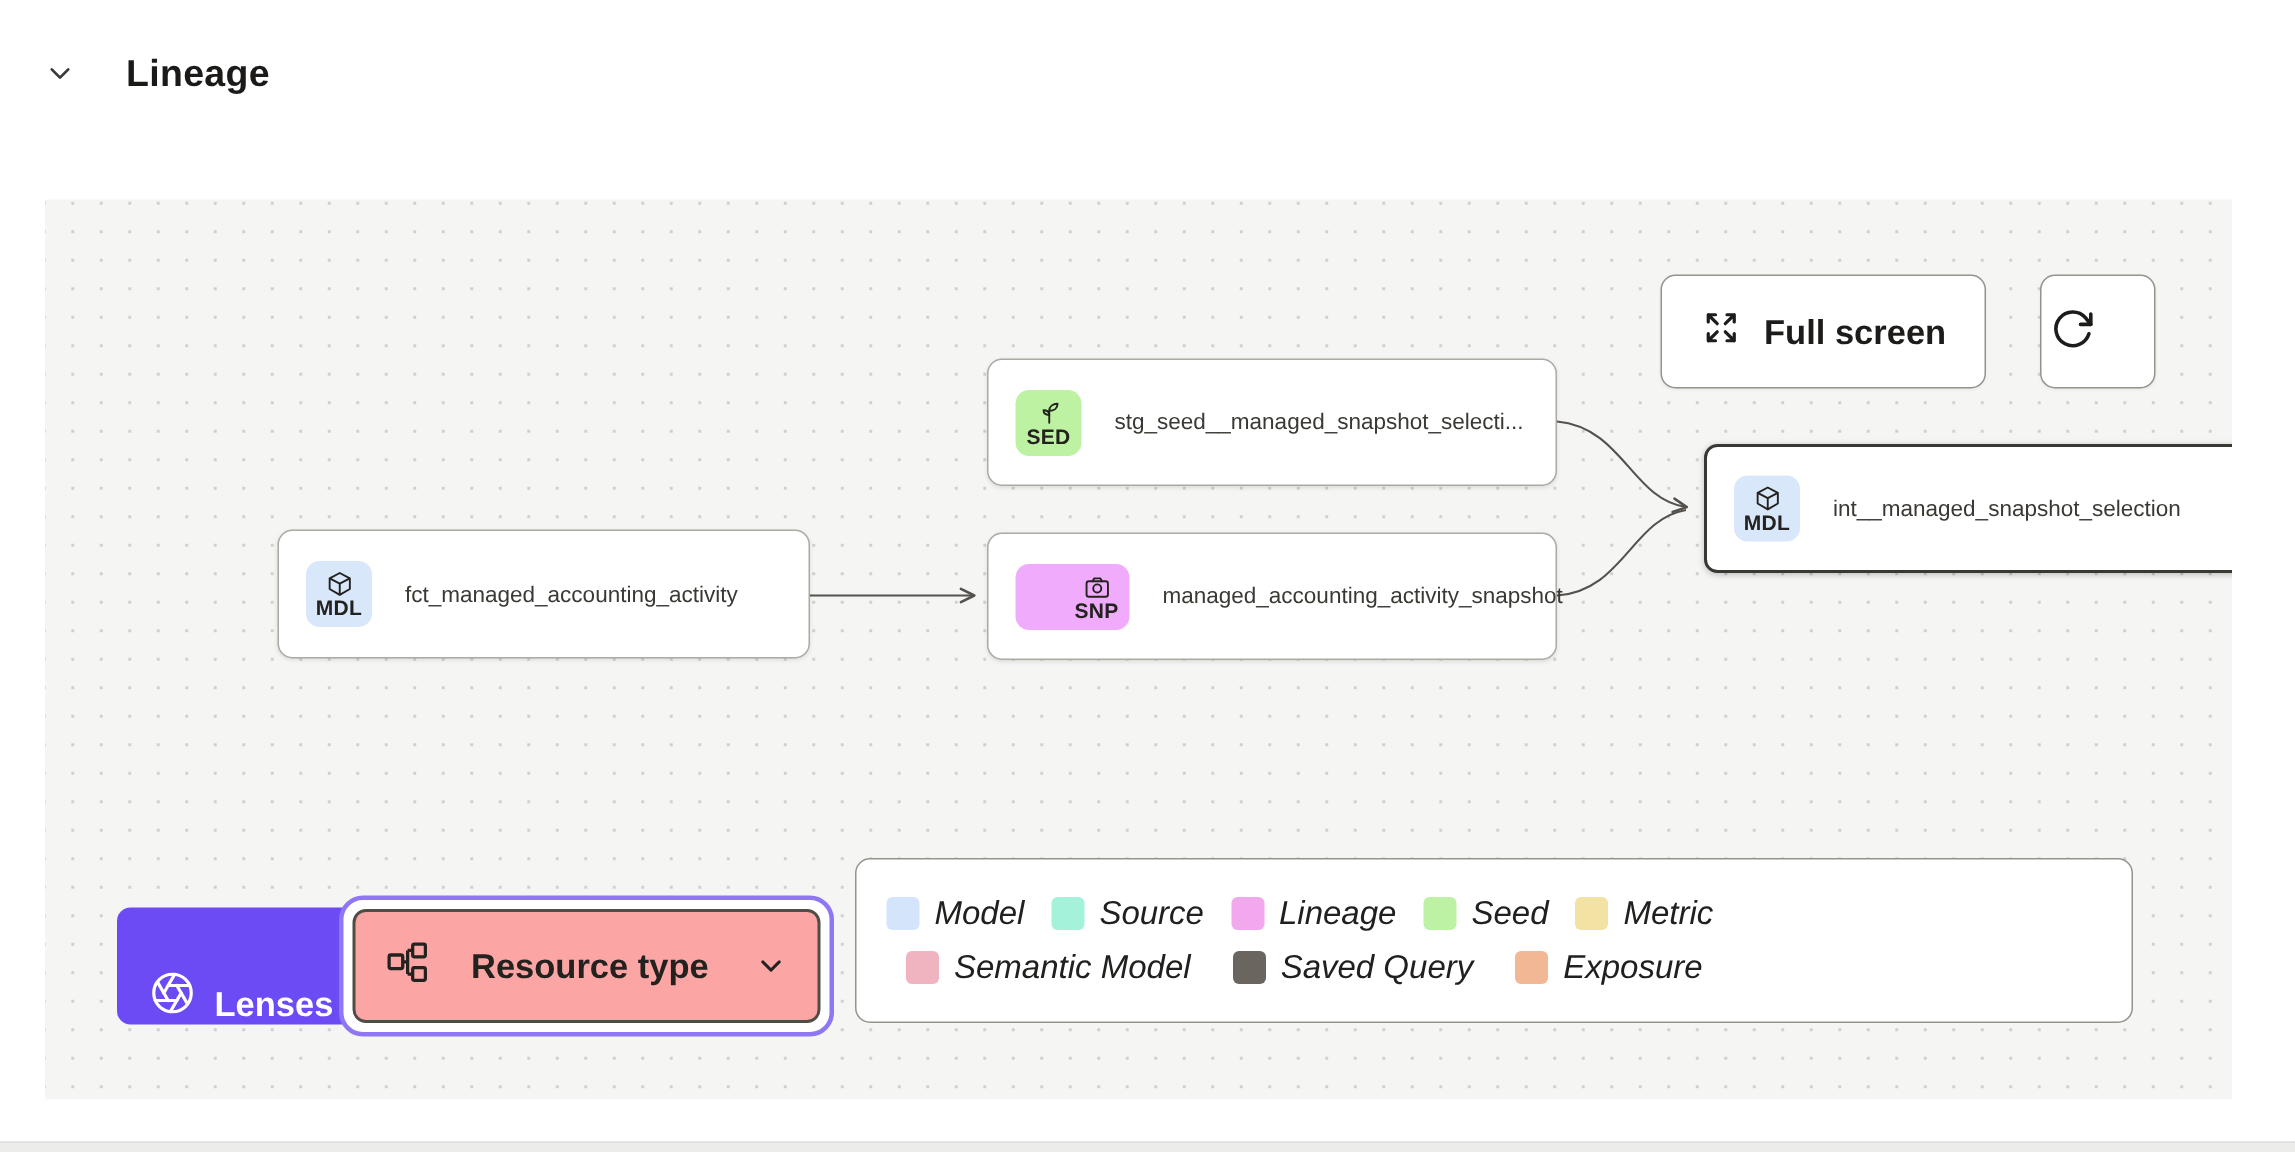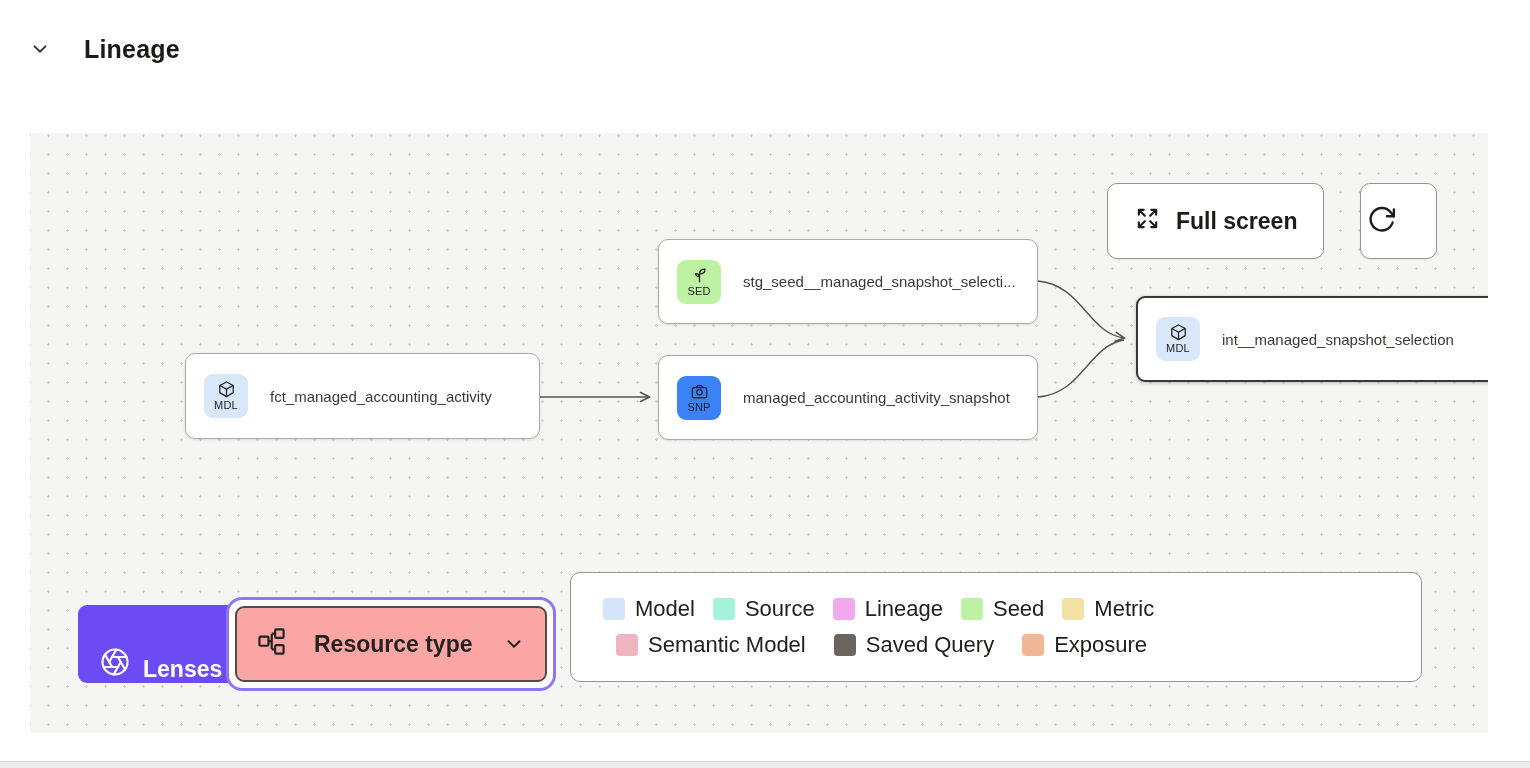--- a/index.html
+++ b/index.html
@@ -35,21 +35,21 @@
     background:#ffffff;border:1px solid #ada9a3;border-radius:10px;
     padding-left:18px;box-sizing:border-box;
     box-shadow:0 1px 3px rgba(0,0,0,.10);cursor:pointer;
   }
   .node.selected{border:2px solid #3a3833;border-radius:9px;box-shadow:0 1px 4px rgba(0,0,0,.22);}
   .node-badge{
     width:44px;height:44px;border-radius:9px;flex:0 0 auto;
     display:flex;flex-direction:column;align-items:center;justify-content:center;gap:0px;
   }
   .node-badge svg{display:block;}
-  .badge-code{font-size:11px;font-weight:400;color:#23221f;letter-spacing:.2px;line-height:13px;}
+  .badge-code{font-size:14px;font-weight:700;color:#23221f;letter-spacing:.2px;line-height:13px;}
   .node-label{font-size:15px;color:#3b3934;white-space:nowrap;}
   .node-fct{left:155px;top:220px;width:355px;height:86px;}
   .node-sed{left:628px;top:106px;width:380px;height:85px;}
   .node-snp{left:628px;top:222px;width:380px;height:85px;}
   .node-int{left:1106px;top:163px;width:382px;height:86px;}
   
   .btn{
     display:flex;align-items:center;justify-content:flex-start;
     background:#ffffff;border:1.5px solid #96938d;border-radius:10px;
     box-shadow:0 1px 2px rgba(0,0,0,.06);cursor:pointer;box-sizing:border-box;
@@ -74,21 +74,21 @@
     border:2px solid #504d47;border-radius:9px;background:#fca5a5;
     display:flex;align-items:center;gap:28px;padding:0 20px;cursor:pointer;
   }
   .resource-btn span{font-size:23px;font-weight:700;color:#23221f;}
   .resource-btn .chev{margin-left:auto;display:flex;}
   
   .legend{
     position:absolute;left:540px;top:439px;width:852px;height:110px;
     background:#ffffff;border:1.5px solid #96938d;border-radius:10px;
     box-sizing:border-box;display:flex;flex-direction:column;justify-content:center;
-    padding-left:32px;gap:10px;
+    padding-left:20px;gap:10px;font-style:italic;
   }
   .legend-row{display:flex;align-items:center;column-gap:18px;}
   .legend-row.row2{padding-left:13px;gap:28px;}
   .legend-item{display:flex;align-items:center;gap:10px;}
   .swatch{width:22px;height:22px;border-radius:4px;flex:0 0 auto;}
   .legend-label{font-size:22px;color:#21201e;}
   
   .bottom-strip{position:absolute;left:0;top:761px;width:100%;height:7px;background:#ececea;border-top:1px solid #dddddb;box-sizing:border-box;}
 </style>
 </head>
@@ -140,21 +140,21 @@
             <path d="M12 10 C12 6.2 15 4 19 4 C19 7.8 16 10 12 10 Z"></path>
             <path d="M12 13.5 C12 11 10 9.5 7.2 9.5 C7.2 12 9.2 13.5 12 13.5 Z"></path>
           </svg>
       </span>
       <span class="badge-code">SED</span>
     </div>
     <span class="node-label">stg_seed__managed_snapshot_selecti...</span>
   </div>
 
   <div class="node node-snp">
-    <div class="node-badge" style="background-color: #3b82f6;">
+    <div class="node-badge" style="background-color: #f0abfc; padding-left: 32px;">
       <span>
         <svg width="19" height="19" viewBox="0 0 24 24" fill="none" stroke="#23221f" stroke-width="1.6" stroke-linecap="round" stroke-linejoin="round">
             <rect x="3" y="7" width="18" height="13" rx="2"></rect>
             <path d="M8 7 L9.5 4.5 h5 L16 7"></path>
             <circle cx="12" cy="13" r="3.4"></circle>
           </svg>
       </span>
       <span class="badge-code">SNP</span>
     </div>
     <span class="node-label">managed_accounting_activity_snapshot</span>

